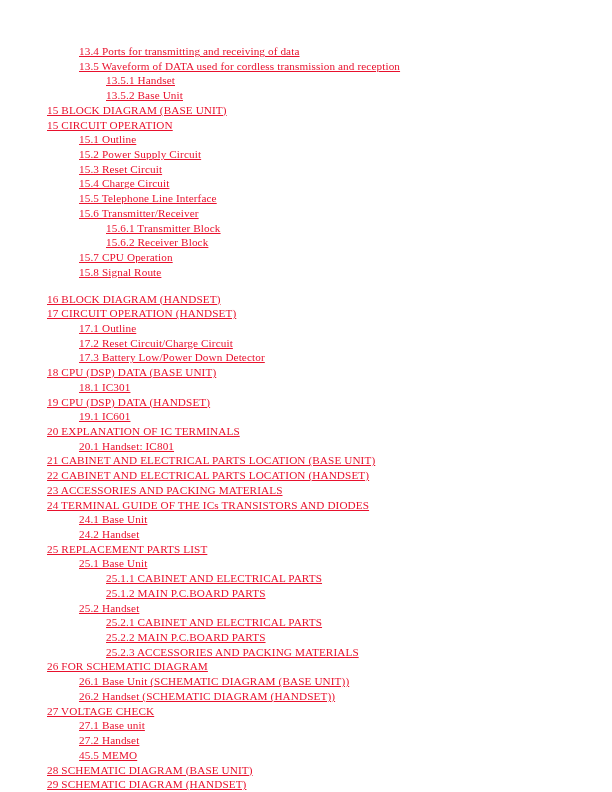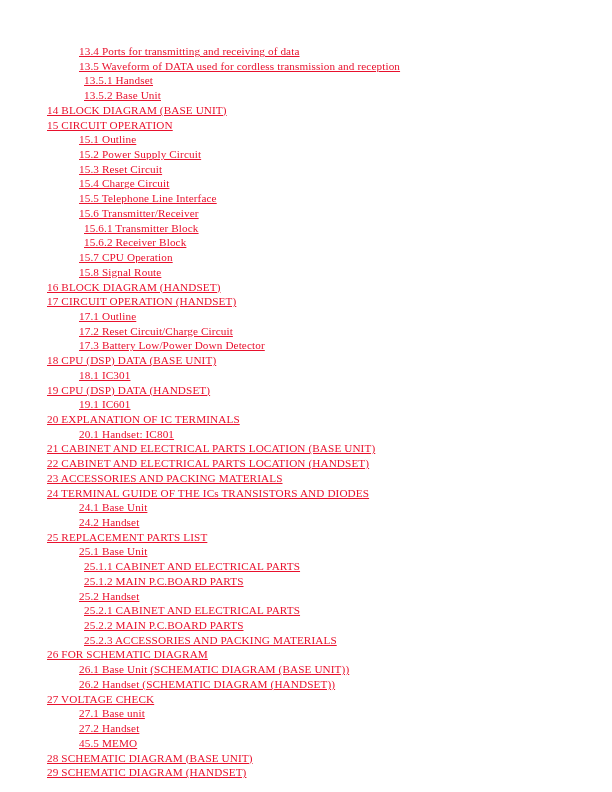--- a/index.html
+++ b/index.html
@@ -32,43 +32,43 @@
   .toc-entry .lnk {
     color: #e8112d;
     text-decoration: underline;
     text-decoration-color: #e8112d;
     text-underline-offset: 1px;
     text-decoration-thickness: 1px;
     cursor: pointer;
   }
   .lvl1 { padding-left: 47px; }
   .lvl2 { padding-left: 79px; }
-  .lvl3 { padding-left: 84px; }
+  .lvl3 { padding-left: 106px; }
 </style>
 </head>
 <body style="background: rgb(255, 255, 255);">
 
 <div id="toc">
     <div class="toc-entry lvl2" style="color: rgb(232, 17, 45); text-decoration-color: rgb(232, 17, 45);"><span class="lnk" style="color: rgb(232, 17, 45); text-decoration-color: rgb(232, 17, 45);">13.4 Ports for transmitting and receiving of data</span></div>
     <div class="toc-entry lvl2" style="color: rgb(232, 17, 45); text-decoration-color: rgb(232, 17, 45);"><span class="lnk" style="color: rgb(232, 17, 45); text-decoration-color: rgb(232, 17, 45);">13.5 Waveform of DATA used for cordless transmission and reception</span></div>
     <div class="toc-entry lvl3" style="color: rgb(232, 17, 45); text-decoration-color: rgb(232, 17, 45);"><span class="lnk" style="color: rgb(232, 17, 45); text-decoration-color: rgb(232, 17, 45);">13.5.1 Handset</span></div>
     <div class="toc-entry lvl3" style="color: rgb(232, 17, 45); text-decoration-color: rgb(232, 17, 45);"><span class="lnk" style="color: rgb(232, 17, 45); text-decoration-color: rgb(232, 17, 45);">13.5.2 Base Unit</span></div>
-    <div class="toc-entry lvl1" style="color: rgb(232, 17, 45); text-decoration-color: rgb(232, 17, 45);"><span class="lnk" style="color: rgb(232, 17, 45); text-decoration-color: rgb(232, 17, 45);">14 BLOCK DIAGRAM (BASE UNIT)</span></div>
+    <div class="toc-entry lvl1" style="color: rgb(232, 17, 45); text-decoration-color: rgb(232, 17, 45);"><span class="lnk" style="color: rgb(232, 17, 45); text-decoration-color: rgb(232, 17, 45);">15 BLOCK DIAGRAM (BASE UNIT)</span></div>
     <div class="toc-entry lvl1" style="color: rgb(232, 17, 45); text-decoration-color: rgb(232, 17, 45);"><span class="lnk" style="color: rgb(232, 17, 45); text-decoration-color: rgb(232, 17, 45);">15 CIRCUIT OPERATION</span></div>
     <div class="toc-entry lvl2" style="color: rgb(232, 17, 45); text-decoration-color: rgb(232, 17, 45);"><span class="lnk" style="color: rgb(232, 17, 45); text-decoration-color: rgb(232, 17, 45);">15.1 Outline</span></div>
     <div class="toc-entry lvl2" style="color: rgb(232, 17, 45); text-decoration-color: rgb(232, 17, 45);"><span class="lnk" style="color: rgb(232, 17, 45); text-decoration-color: rgb(232, 17, 45);">15.2 Power Supply Circuit</span></div>
     <div class="toc-entry lvl2" style="color: rgb(232, 17, 45); text-decoration-color: rgb(232, 17, 45);"><span class="lnk" style="color: rgb(232, 17, 45); text-decoration-color: rgb(232, 17, 45);">15.3 Reset Circuit</span></div>
     <div class="toc-entry lvl2" style="color: rgb(232, 17, 45); text-decoration-color: rgb(232, 17, 45);"><span class="lnk" style="color: rgb(232, 17, 45); text-decoration-color: rgb(232, 17, 45);">15.4 Charge Circuit</span></div>
     <div class="toc-entry lvl2" style="color: rgb(232, 17, 45); text-decoration-color: rgb(232, 17, 45);"><span class="lnk" style="color: rgb(232, 17, 45); text-decoration-color: rgb(232, 17, 45);">15.5 Telephone Line Interface</span></div>
     <div class="toc-entry lvl2" style="color: rgb(232, 17, 45); text-decoration-color: rgb(232, 17, 45);"><span class="lnk" style="color: rgb(232, 17, 45); text-decoration-color: rgb(232, 17, 45);">15.6 Transmitter/Receiver</span></div>
     <div class="toc-entry lvl3" style="color: rgb(232, 17, 45); text-decoration-color: rgb(232, 17, 45);"><span class="lnk" style="color: rgb(232, 17, 45); text-decoration-color: rgb(232, 17, 45);">15.6.1 Transmitter Block</span></div>
     <div class="toc-entry lvl3" style="color: rgb(232, 17, 45); text-decoration-color: rgb(232, 17, 45); font-family: Liberation Serif, serif;"><span class="lnk" style="color: rgb(232, 17, 45); text-decoration-color: rgb(232, 17, 45);">15.6.2 Receiver Block</span></div>
     <div class="toc-entry lvl2" style="color: rgb(232, 17, 45); text-decoration-color: rgb(232, 17, 45);"><span class="lnk" style="color: rgb(232, 17, 45); text-decoration-color: rgb(232, 17, 45);">15.7 CPU Operation</span></div>
     <div class="toc-entry lvl2" style="color: rgb(232, 17, 45); text-decoration-color: rgb(232, 17, 45);"><span class="lnk" style="color: rgb(232, 17, 45); text-decoration-color: rgb(232, 17, 45);">15.8 Signal Route</span></div>
-    <div class="toc-entry lvl1" style="color: rgb(232, 17, 45); text-decoration-color: rgb(232, 17, 45);"><span class="lnk" style="color: rgb(232, 17, 45); text-decoration-color: rgb(232, 17, 45);">16 BLOCK DIAGRAM (HANDSET)</span></div>
+    <div class="toc-entry lvl1" style="color: rgb(232, 17, 45); text-decoration-color: rgb(232, 17, 45); margin-top: 12px;"><span class="lnk" style="color: rgb(232, 17, 45); text-decoration-color: rgb(232, 17, 45);">16 BLOCK DIAGRAM (HANDSET)</span></div>
     <div class="toc-entry lvl1" style="color: rgb(232, 17, 45); text-decoration-color: rgb(232, 17, 45);"><span class="lnk" style="color: rgb(232, 17, 45); text-decoration-color: rgb(232, 17, 45);">17 CIRCUIT OPERATION (HANDSET)</span></div>
     <div class="toc-entry lvl2" style="color: rgb(232, 17, 45); text-decoration-color: rgb(232, 17, 45);"><span class="lnk" style="color: rgb(232, 17, 45); text-decoration-color: rgb(232, 17, 45);">17.1 Outline</span></div>
     <div class="toc-entry lvl2" style="color: rgb(232, 17, 45); text-decoration-color: rgb(232, 17, 45);"><span class="lnk" style="color: rgb(232, 17, 45); text-decoration-color: rgb(232, 17, 45);">17.2 Reset Circuit/Charge Circuit</span></div>
     <div class="toc-entry lvl2" style="color: rgb(232, 17, 45); text-decoration-color: rgb(232, 17, 45);"><span class="lnk" style="color: rgb(232, 17, 45); text-decoration-color: rgb(232, 17, 45);">17.3 Battery Low/Power Down Detector</span></div>
     <div class="toc-entry lvl1" style="color: rgb(232, 17, 45); text-decoration-color: rgb(232, 17, 45);"><span class="lnk" style="color: rgb(232, 17, 45); text-decoration-color: rgb(232, 17, 45);">18 CPU (DSP) DATA (BASE UNIT)</span></div>
     <div class="toc-entry lvl2" style="color: rgb(232, 17, 45); text-decoration-color: rgb(232, 17, 45);"><span class="lnk" style="color: rgb(232, 17, 45); text-decoration-color: rgb(232, 17, 45);">18.1 IC301</span></div>
     <div class="toc-entry lvl1" style="color: rgb(232, 17, 45); text-decoration-color: rgb(232, 17, 45);"><span class="lnk" style="color: rgb(232, 17, 45); text-decoration-color: rgb(232, 17, 45); margin-top: 20px;">19 CPU (DSP) DATA (HANDSET)</span></div>
     <div class="toc-entry lvl2" style="color: rgb(232, 17, 45); text-decoration-color: rgb(232, 17, 45);"><span class="lnk" style="color: rgb(232, 17, 45); text-decoration-color: rgb(232, 17, 45);">19.1 IC601</span></div>
     <div class="toc-entry lvl1" style="color: rgb(232, 17, 45); text-decoration-color: rgb(232, 17, 45);"><span class="lnk" style="color: rgb(232, 17, 45); text-decoration-color: rgb(232, 17, 45);">20 EXPLANATION OF IC TERMINALS</span></div>
     <div class="toc-entry lvl2" style="color: rgb(232, 17, 45); text-decoration-color: rgb(232, 17, 45);"><span class="lnk" style="color: rgb(232, 17, 45); text-decoration-color: rgb(232, 17, 45);">20.1 Handset: IC801</span></div>

